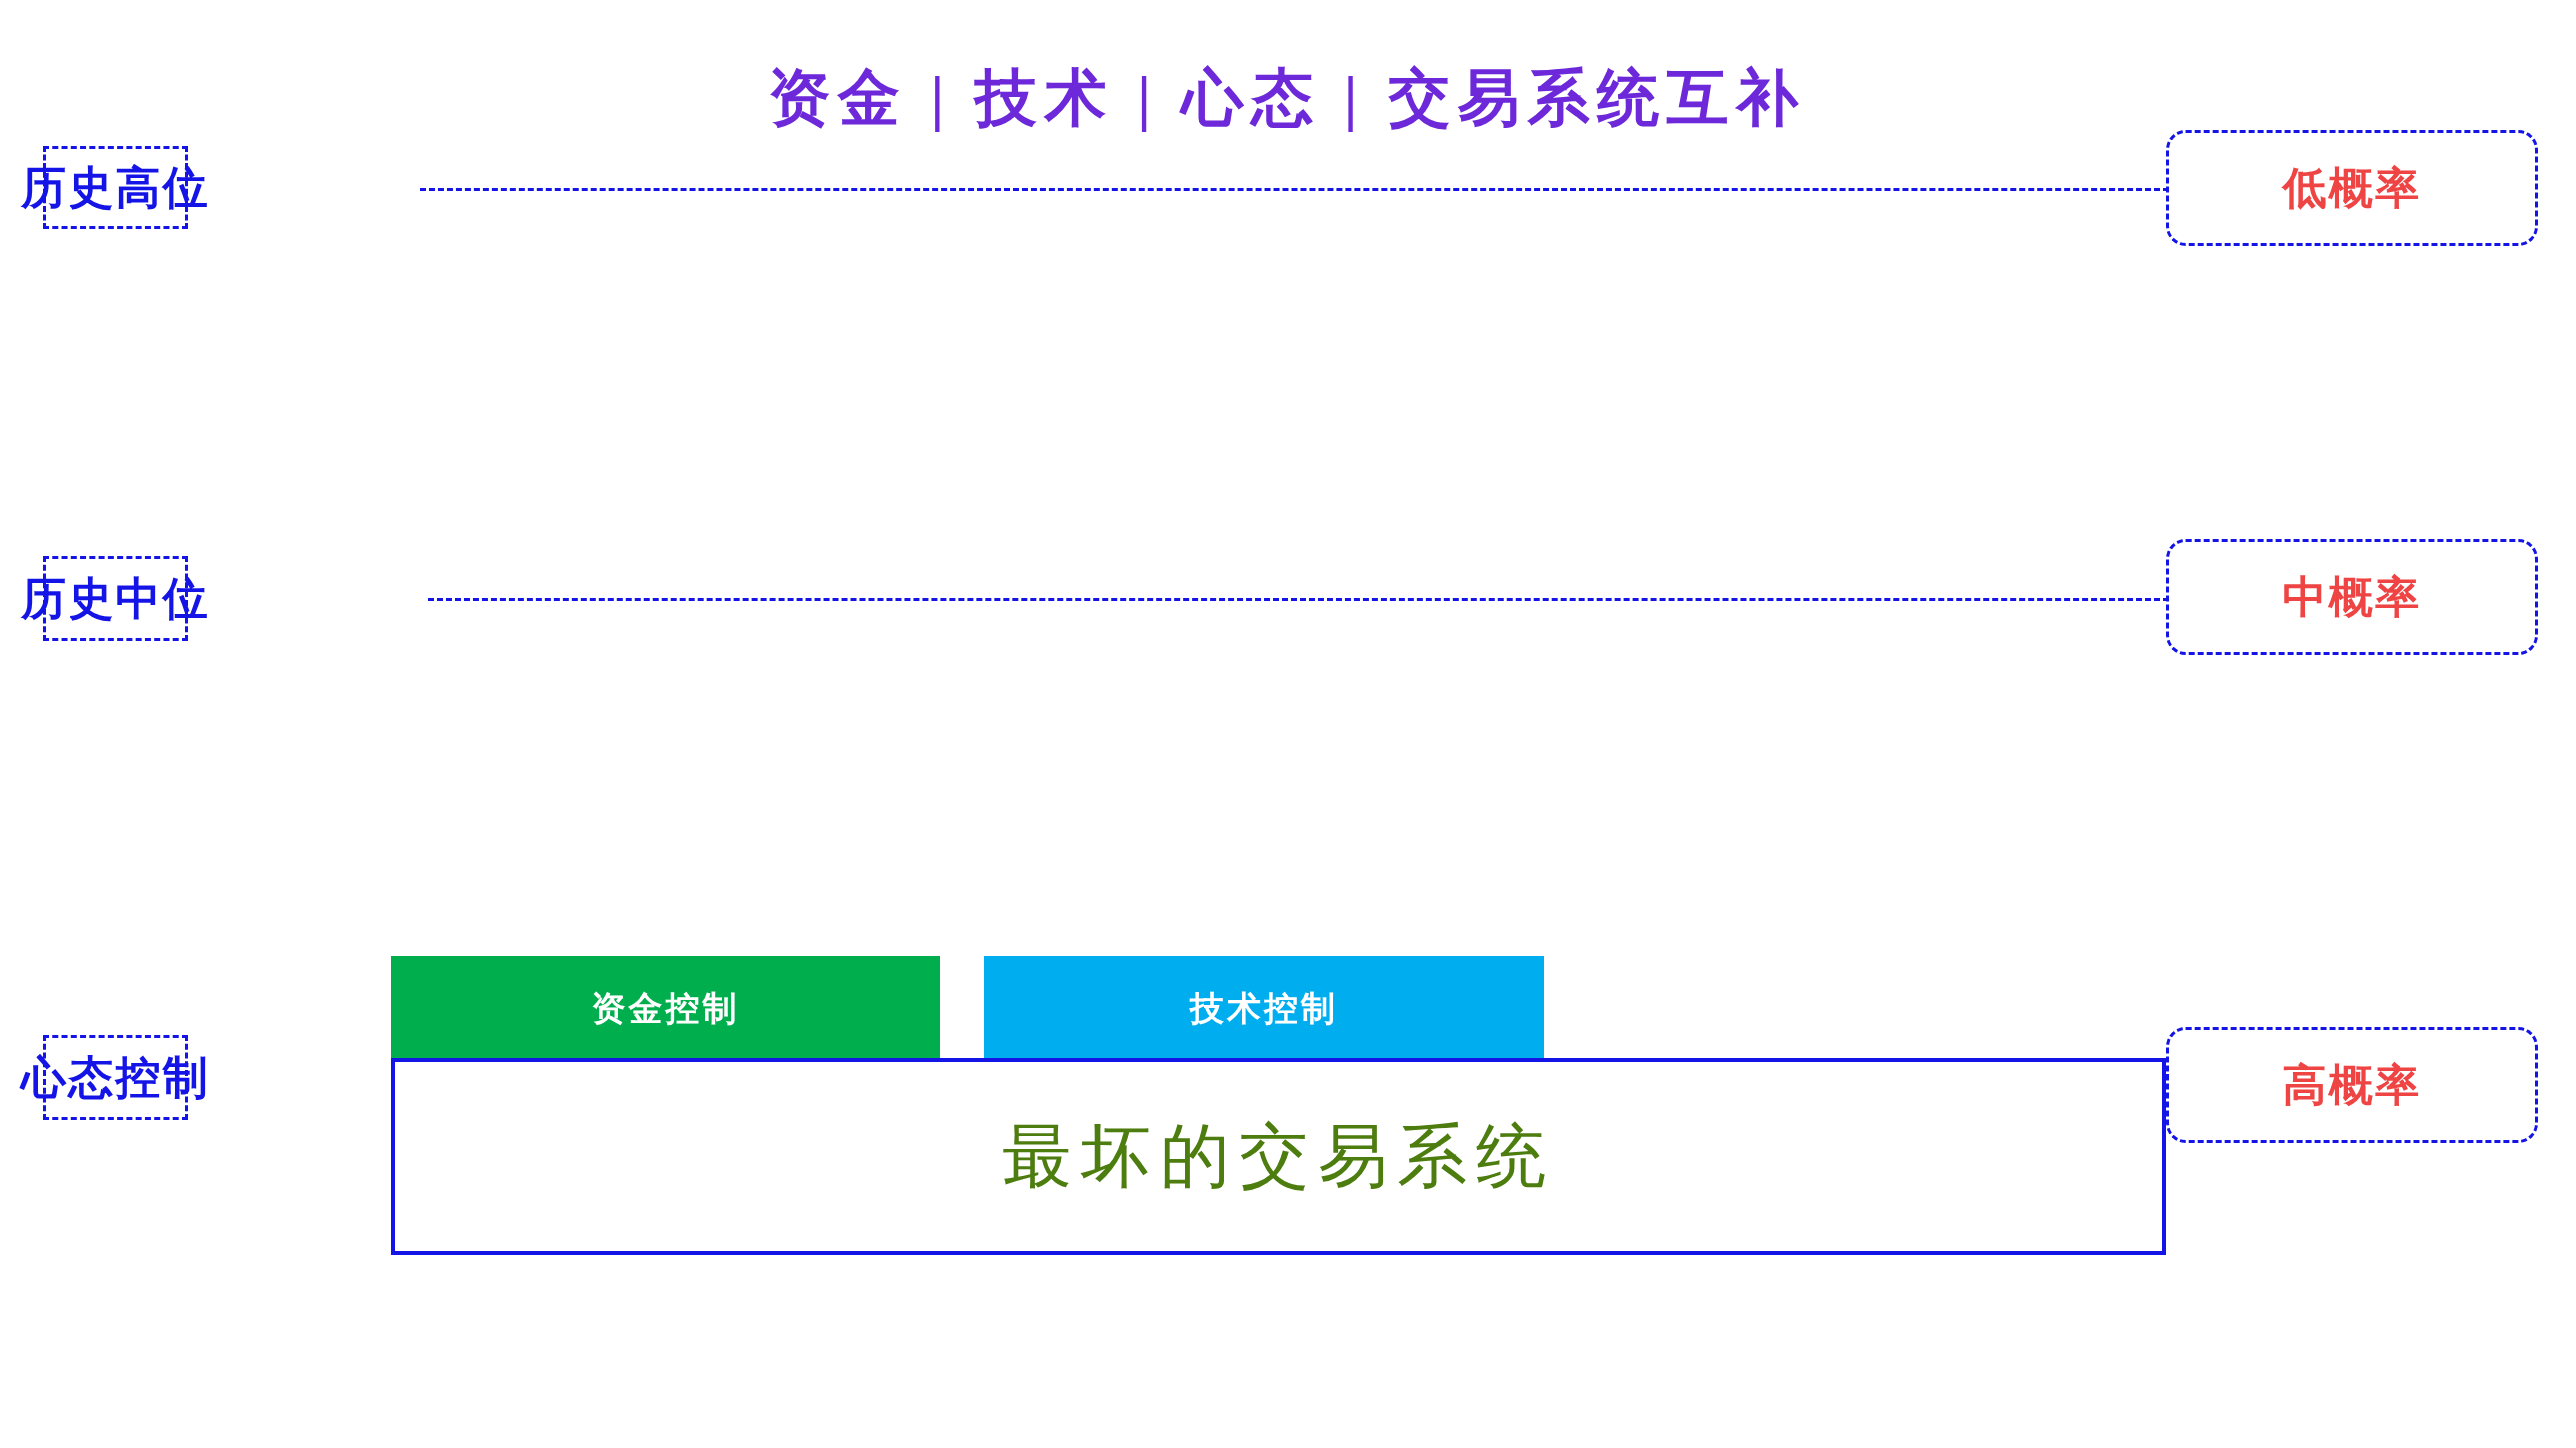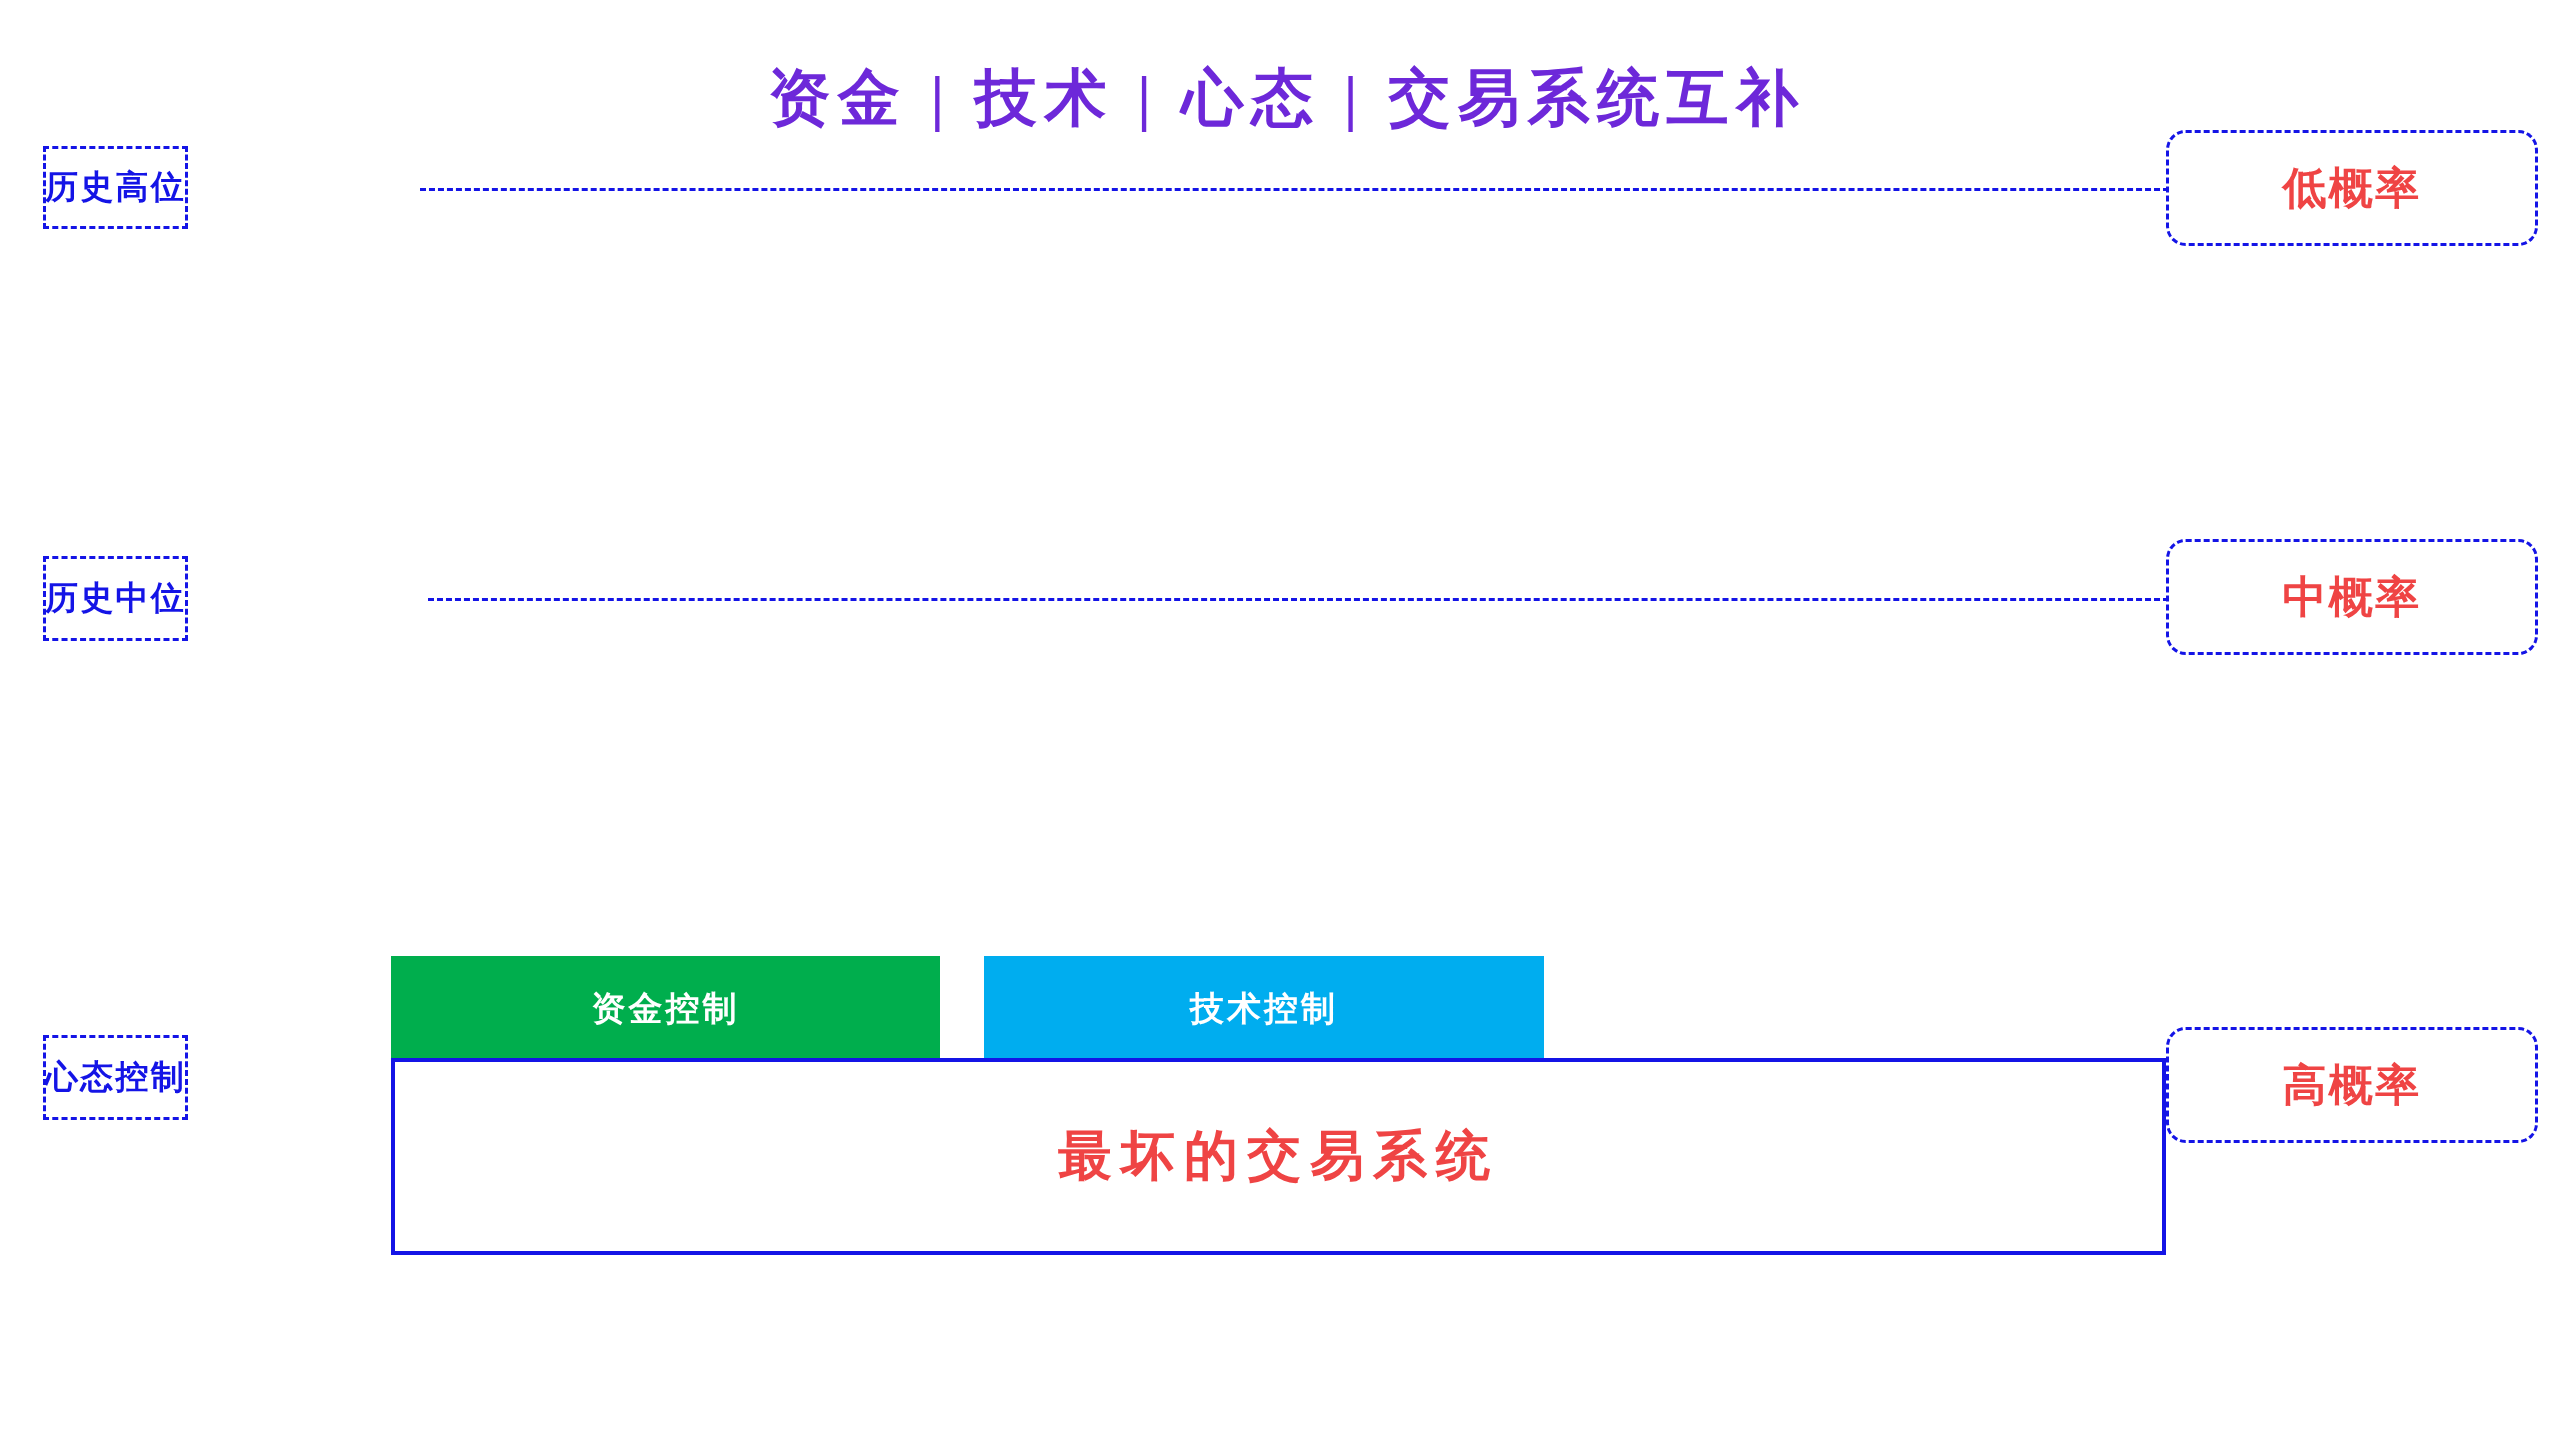--- a/index.html
+++ b/index.html
@@ -38,21 +38,21 @@
   .lbl-left {
     position: absolute;
     border: 3px dashed #1414e6;
     border-style: dashed;
     box-sizing: border-box;
     display: flex;
     align-items: center;
     justify-content: center;
     color: #1414e6;
     font-weight: bold;
-    font-size: 33px;
+    font-size: 45px;
     letter-spacing: 2.3px;
     white-space: nowrap;
     background: transparent;
     font-family: "Liberation Serif", "DejaVu Serif", serif;
     text-align: center;
   }
 
   
   .lbl-right {
     position: absolute;
@@ -96,23 +96,23 @@
   .system-box {
     position: absolute;
     box-sizing: border-box;
     border: 4.5px solid #1414e6;
     background: #ffffff;
     display: flex;
     align-items: center;
     justify-content: center;
   }
   .system-box-label {
-    color: #ef4444;
-    font-weight: bold;
-    font-size: 54px;
+    color: #4d7c0f;
+    font-weight: normal;
+    font-size: 70px;
     letter-spacing: 9px;
     white-space: nowrap;
     font-family: "Liberation Serif", "DejaVu Serif", serif;
   }
 </style>
 </head>
 <body>
 
 <div id="stage">
 

